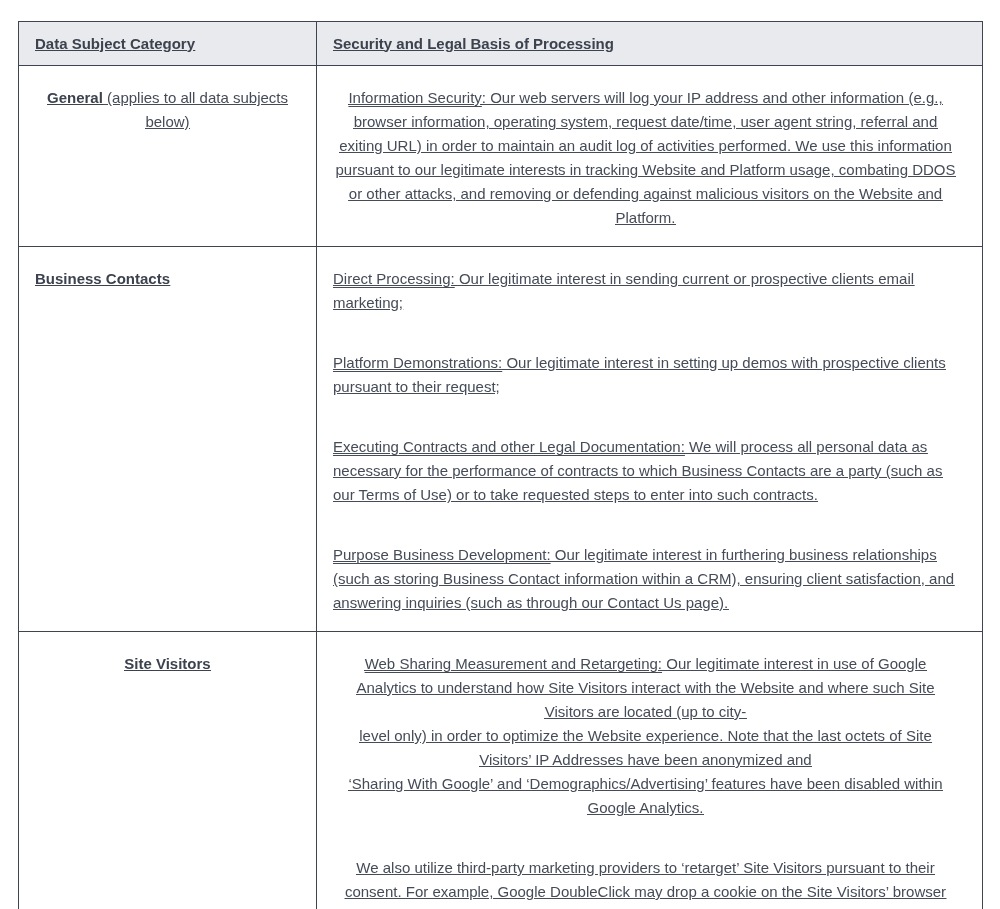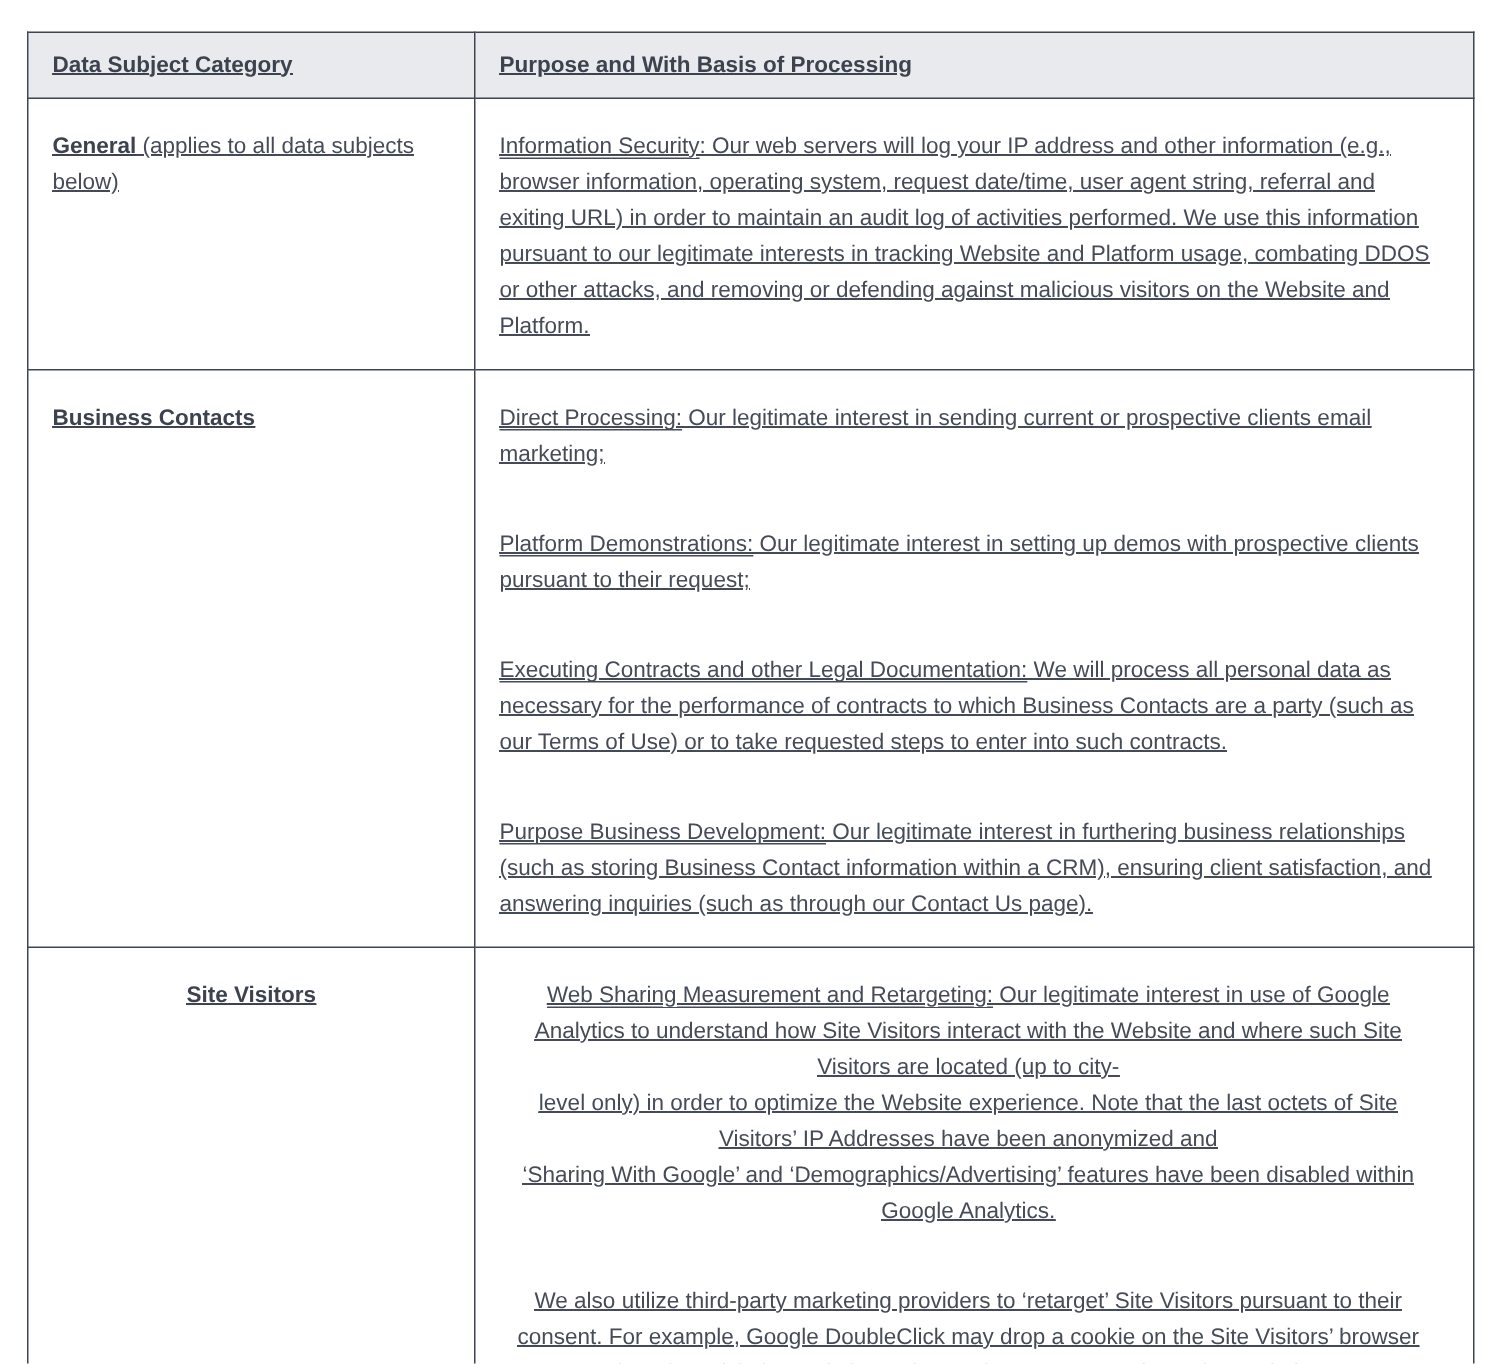--- a/index.html
+++ b/index.html
@@ -61,37 +61,37 @@
   .para {
     white-space: pre-line;
   }
   .para + .para { margin-top: 36px; }
 
   .para-lead {
     text-decoration: underline;
     text-underline-offset: 3px;
   }
 
-  tr.row-general  td { height: 174px; }
+  tr.row-general  td { height: 174px; text-align: center; }
   tr.row-business td { height: 350px; }
   tr.row-visitors td { height: 298px; text-align: center; }
 </style>
 </head>
 <body>
 
 <div class="table-wrap">
   <table class="privacy-table">
     <colgroup>
       <col class="col-category">
       <col class="col-purpose">
     </colgroup>
     <thead>
       <tr>
         <th>Data Subject Category</th>
-        <th>Purpose and With Basis of Processing</th>
+        <th>Security and Legal Basis of Processing</th>
       </tr>
     </thead>
     <tbody>
       <tr class="row-general">
         <td class="category-cell">
           <span class="cat-bold">General</span><span> (applies to all data subjects below)</span>
         </td>
         <td class="purpose-cell">
           <p class="para"><span class="para-lead">Information Security</span><span>: Our web servers will log your IP address and other information (e.g., browser information, operating system, request date/time, user agent string, referral and exiting URL) in order to maintain an audit log of activities performed. We use this information pursuant to our legitimate interests in tracking Website and Platform usage, combating DDOS or other attacks, and removing or defending against malicious visitors on the Website and Platform.</span></p>
         </td>

